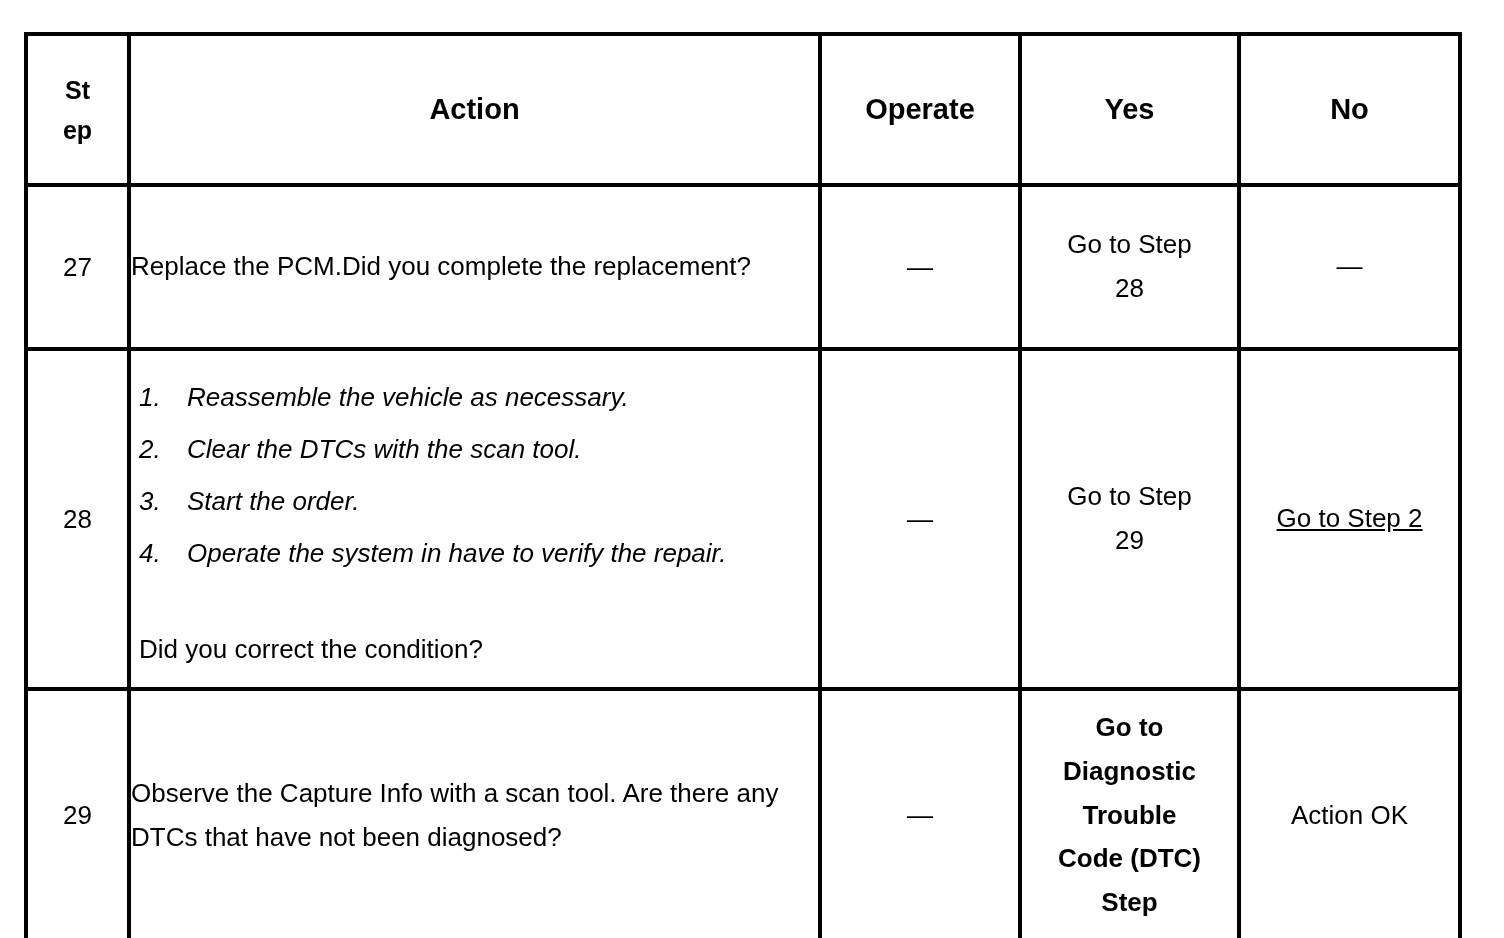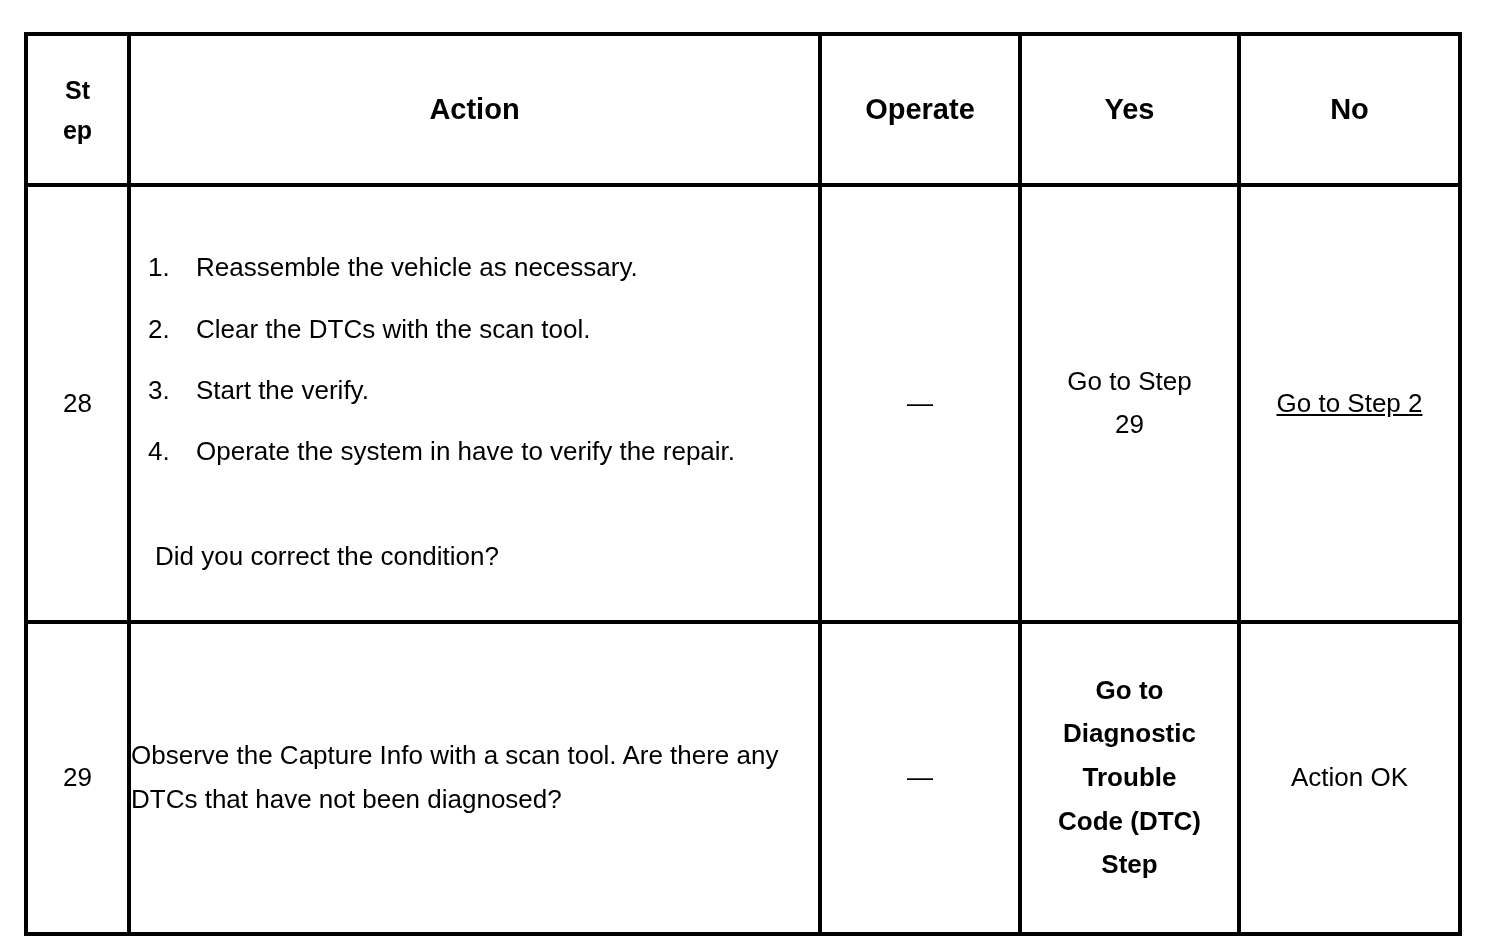--- a/index.html
+++ b/index.html
@@ -104,34 +104,35 @@
 
   .line { display: block; }
 
   
   ol.numlist {
     list-style: none;
     margin: 0;
     padding: 0;
   }
   ol.numlist li {
-    margin: 17px;
+    margin: 8px;
     padding: 0;
     font-size: 26px;
     line-height: 1.7;
+    font-style: italic;
   }
   .num {
     display: inline-block;
     width: 48px;
   }
   .para-gap {
     height: 44px;
   }
   .q-indent {
-    padding-left: 24px;
+    padding-left: 8px;
     font-size: 26px;
     line-height: 1.7;
   }
   .action-para {
     font-size: 26px;
     line-height: 1.68;
   }
 </style>
 </head>
 <body>
@@ -157,33 +158,47 @@
         </th>
         <th>Action</th>
         <th>Operate</th>
         <th>Yes</th>
         <th>No</th>
       </tr>
     </thead>
 
     <tbody>
 
+      <tr style="height:164px;">
+        <td class="step-cell">27</td>
+        <td class="action-cell">
+          <div class="action-para">Replace the PCM.Did you complete the replacement?</div>
+        </td>
+        <td class="values-cell">—</td>
+        <td class="yes-cell yes-r27">
+          <span class="line">Go to Step</span>
+          <span class="line">28</span>
+        </td>
+        <td class="no-cell no-r27">
+          <span class="line">—</span>
+        </td>
+      </tr>
 
       <tr style="height:340px;">
         <td class="step-cell">28</td>
         <td class="action-cell">
           <ol class="numlist">
             <li>
               <span class="num">1.</span><span>Reassemble the vehicle as necessary.</span>
             </li>
             <li>
               <span class="num">2.</span><span>Clear the DTCs with the scan tool.</span>
             </li>
             <li>
-              <span class="num">3.</span><span>Start the verify.</span>
+              <span class="num">3.</span><span>Start the order.</span>
             </li>
             <li>
               <span class="num">4.</span><span>Operate the system in have to verify the repair.</span>
             </li>
           </ol>
           <div class="para-gap"></div>
           <div class="q-indent">Did you correct the condition?</div>
         </td>
         <td class="values-cell values-r28">—</td>
         <td class="yes-cell yes-r28">

